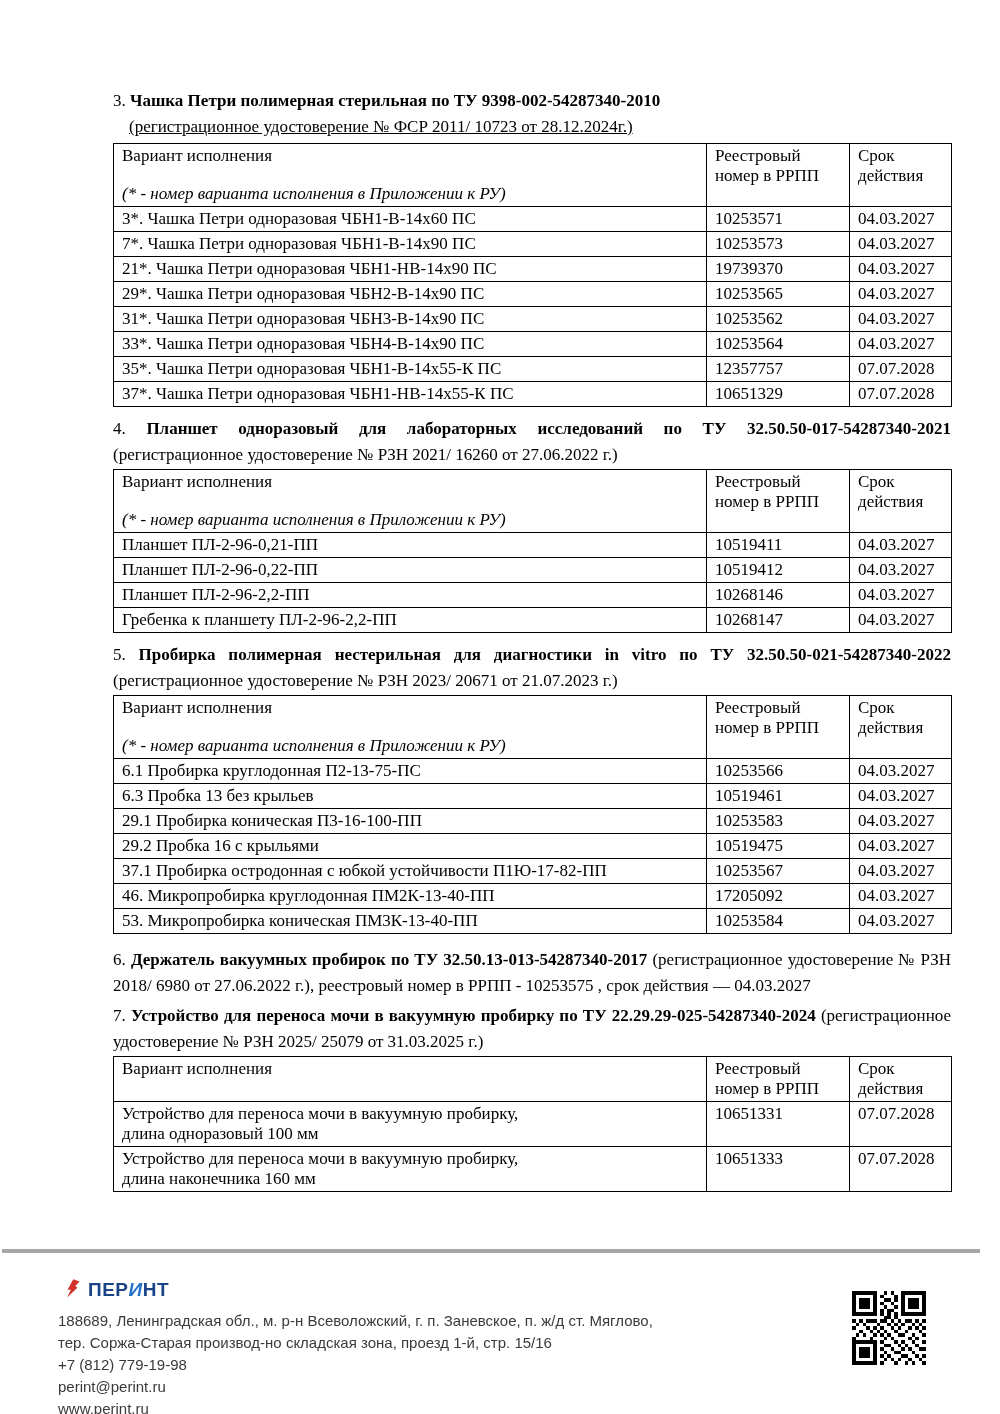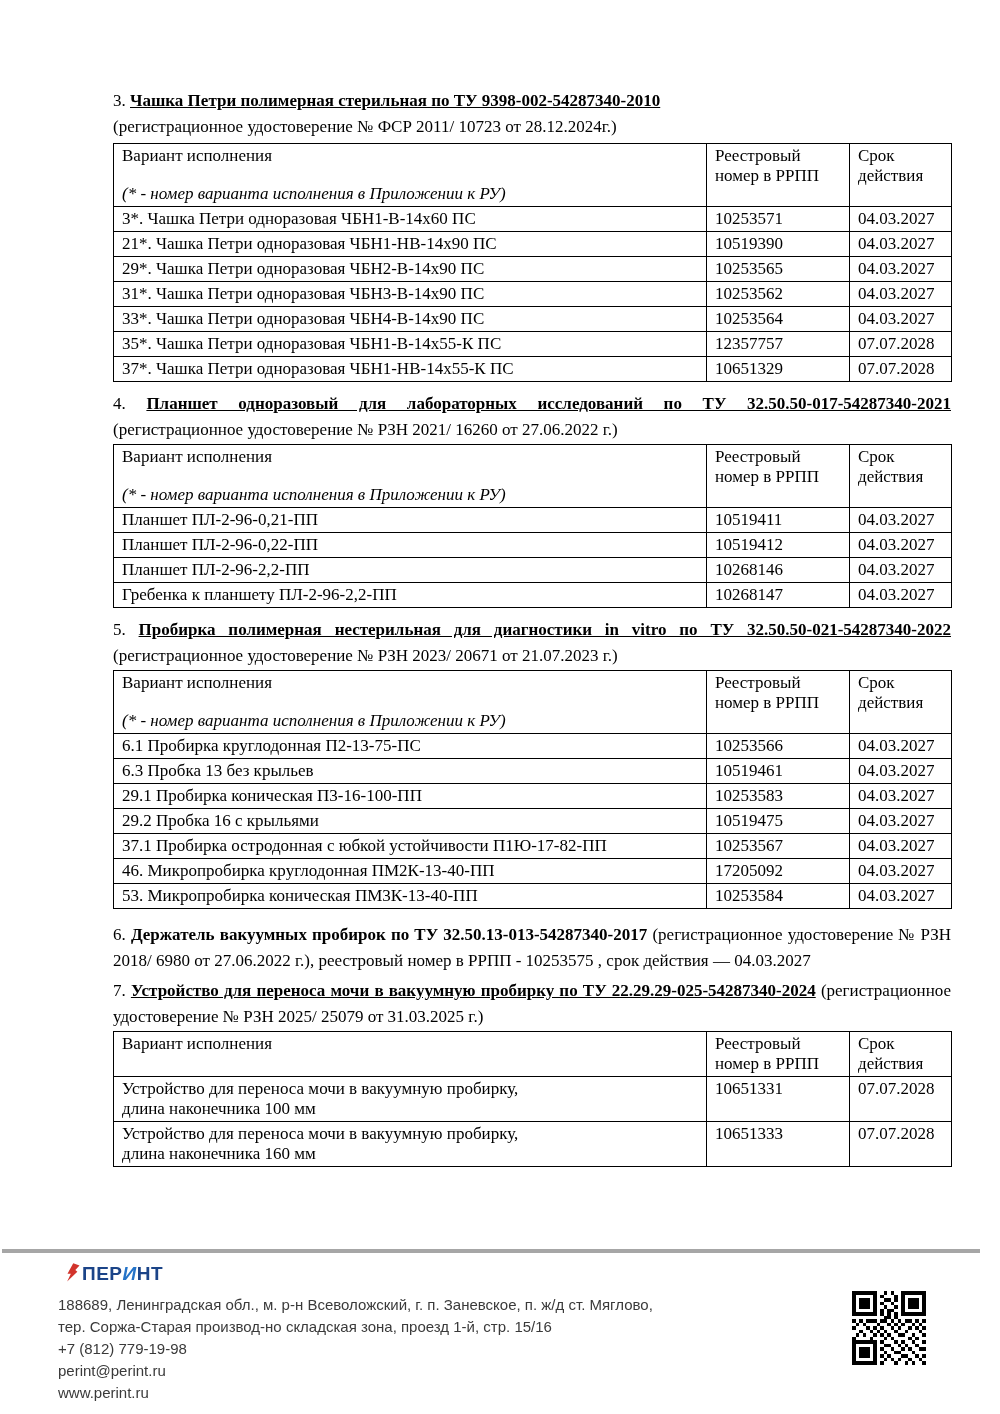--- a/index.html
+++ b/index.html
@@ -19,24 +19,25 @@
     left: 113px;
     top: 88px;
     width: 838px;
     font-size: 17px;
   }
   .sec-head {
     margin: 0;
     line-height: 26px;
     text-align: justify;
   }
-  .sec-head b { font-weight: bold; text-decoration: underline; }
+  .sec-head b { font-weight: bold; }
   .sec-sub {
-    margin: 0 0 3px 0;
+    margin: 0 0 3px 16px;
     line-height: 26px;
+    text-decoration: underline;
   }
   .para {
     margin: 13px 0 4px 0;
     line-height: 26px;
     text-align: justify;
   }
   table.doc-table {
     width: 100%;
     border-collapse: collapse;
     margin: 1px 0 9px 0;
@@ -66,22 +67,22 @@
     position: absolute;
     left: 58px;
     top: 1262px;
     font-family: "Liberation Sans", "DejaVu Sans", sans-serif;
     color: #3a3a3a;
     font-size: 15px;
   }
   .logo-row {
     display: flex;
     align-items: center;
-    gap: 0;
-    margin: 0 0 8px 0;
+    gap: 6px;
+    margin: 16px 0 8px 0;
     padding-left: 4px;
   }
   .logo-text {
     font-weight: bold;
     font-size: 19px;
     letter-spacing: 0.5px;
   }
   .footer-lines div { line-height: 22px; }
   .qr {
     position: absolute;
@@ -117,24 +118,29 @@
           </tr>
         </thead>
         <tbody>
 
             <tr>
               <td>3*. Чашка Петри одноразовая ЧБН1-В-14х60 ПС</td>
               <td>10253571</td>
               <td>04.03.2027</td>
             </tr>
 
+            <tr>
+              <td>7*. Чашка Петри одноразовая ЧБН1-В-14х90 ПС</td>
+              <td>10253573</td>
+              <td>04.03.2027</td>
+            </tr>
 
             <tr>
               <td>21*. Чашка Петри одноразовая ЧБН1-НВ-14х90 ПС</td>
-              <td>10519390</td>
+              <td>19739370</td>
               <td>04.03.2027</td>
             </tr>
 
             <tr>
               <td>29*. Чашка Петри одноразовая ЧБН2-В-14х90 ПС</td>
               <td>10253565</td>
               <td>04.03.2027</td>
             </tr>
 
             <tr>
@@ -290,21 +296,21 @@
         <thead>
           <tr>
             <td>Вариант исполнения</td>
             <td>Реестровый номер в РРПП</td>
             <td>Срок действия</td>
           </tr>
         </thead>
         <tbody>
 
             <tr>
-              <td><span>Устройство для переноса мочи в вакуумную пробирку,</span><br><span>длина наконечника 100 мм</span></td>
+              <td><span>Устройство для переноса мочи в вакуумную пробирку,</span><br><span>длина одноразовый 100 мм</span></td>
               <td>10651331</td>
               <td>07.07.2028</td>
             </tr>
 
             <tr>
               <td><span>Устройство для переноса мочи в вакуумную пробирку,</span><br><span>длина наконечника 160 мм</span></td>
               <td>10651333</td>
               <td>07.07.2028</td>
             </tr>
           </tbody>

